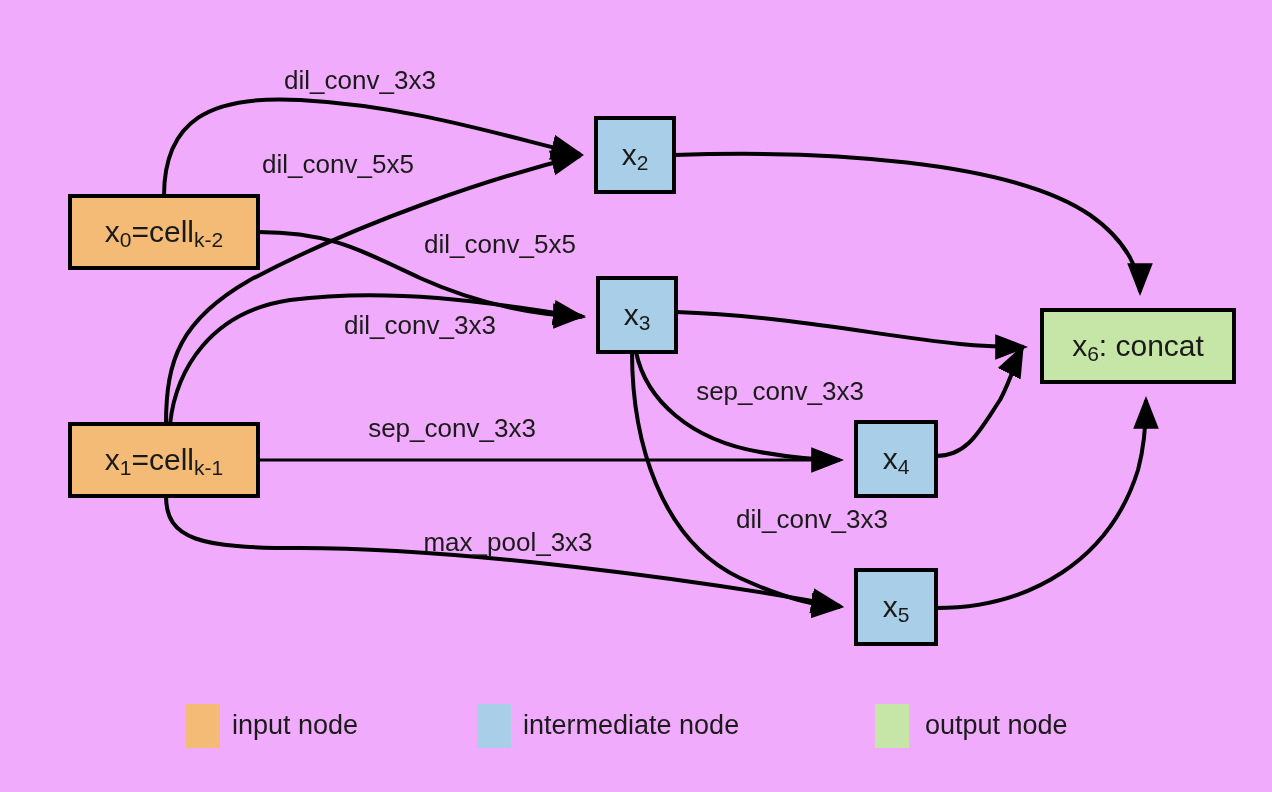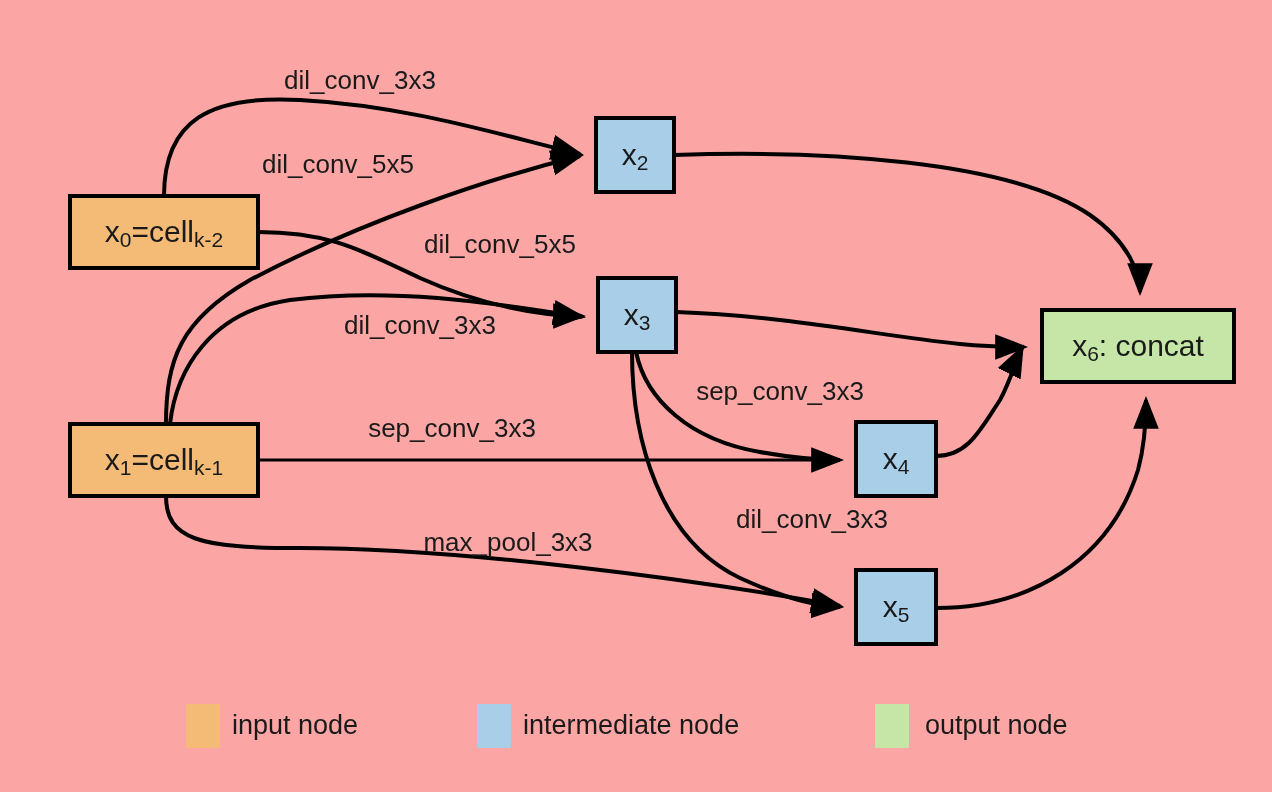--- a/index.html
+++ b/index.html
@@ -4,21 +4,21 @@
 <style>
   html, body {
     margin: 0;
     padding: 0;
     background: #ffffff;
   }
   #canvas {
     position: relative;
     width: 1272px;
     height: 792px;
-    background: #fca5a5;
+    background: #f0abfc;
     font-family: "Liberation Sans", sans-serif;
     overflow: hidden;
     text-decoration: underline;
   }
   svg#graph {
     position: absolute;
     left: 0;
     top: 0;
     width: 1272px;
     height: 792px;

